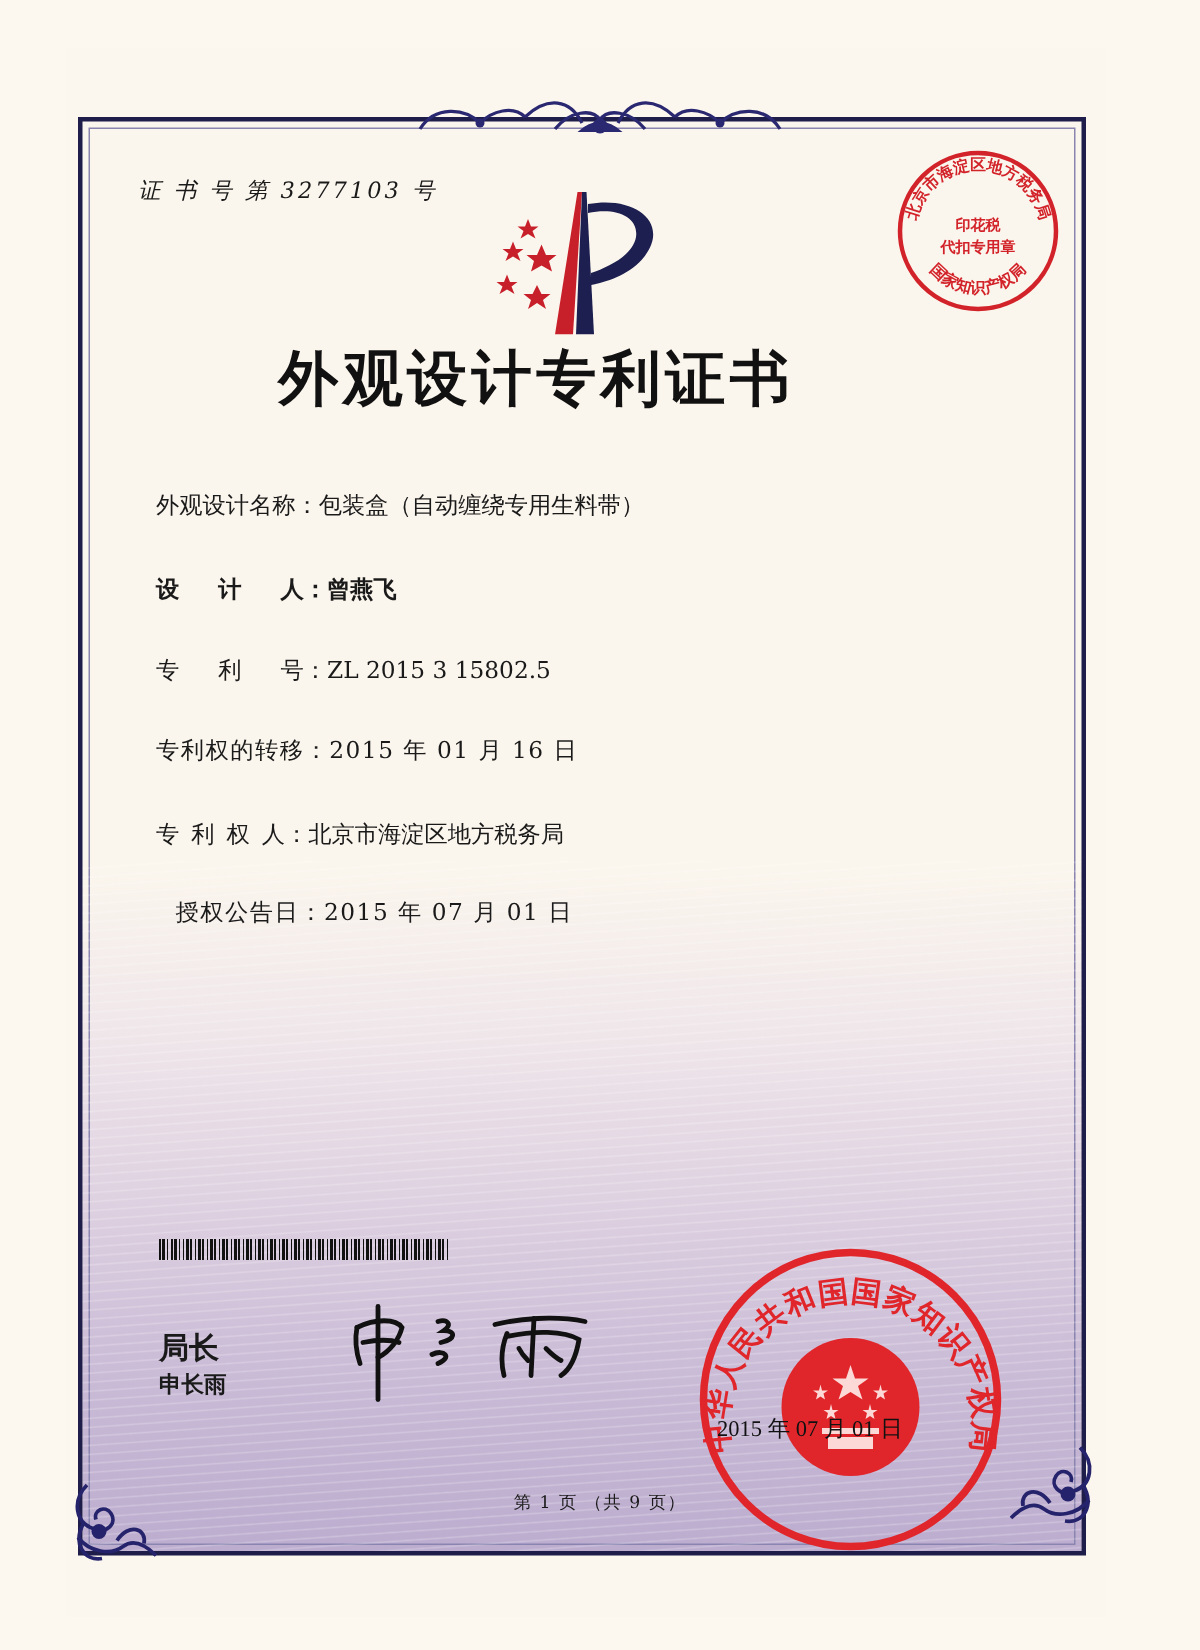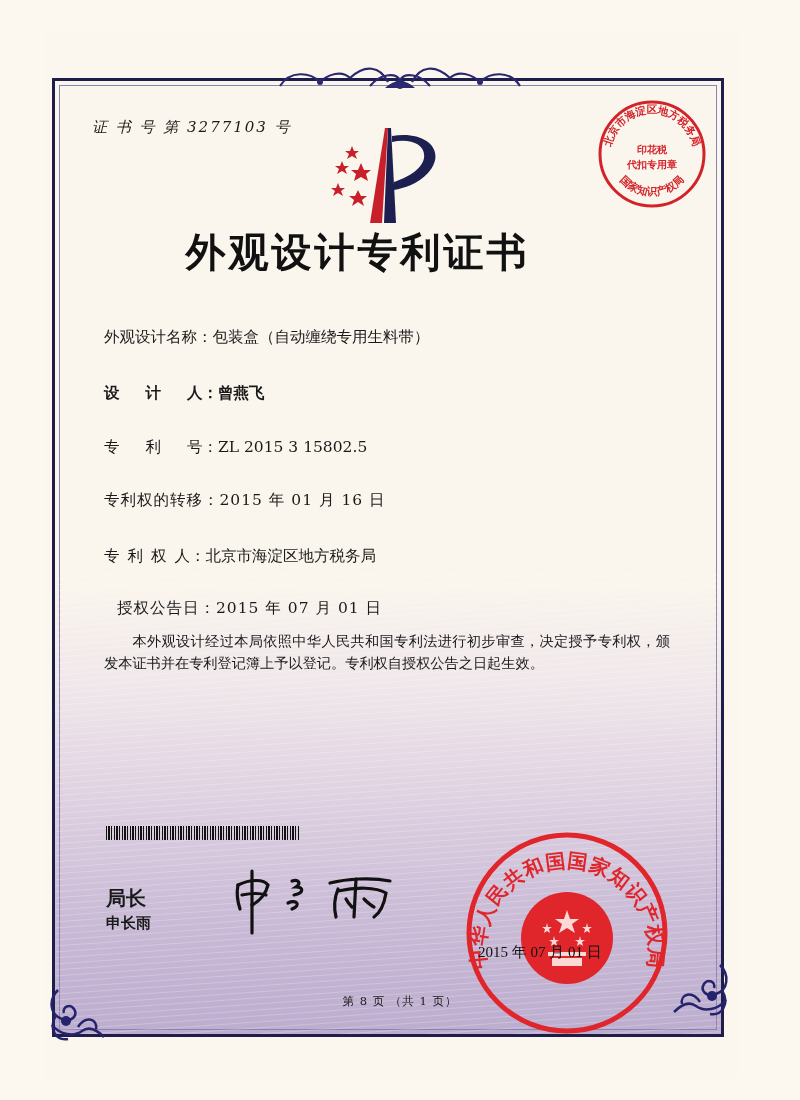--- a/index.html
+++ b/index.html
@@ -197,21 +197,20 @@
 
 <div class="field f5">
   <span class="lbl spaced-4"><span>专</span><span>利</span><span>权</span><span class="last">人</span></span><span>：</span><span>北京市海淀区地方税务局</span>
 </div>
 
 <div class="field f6 spaced-5">
   <span class="lbl">授权公告日：</span><span>2015 年 07 月 01 日</span>
 </div>
 
 <div class="body-text">
-  <p>本外观设计经过本局依照中华人民共和国专利法进行初步审查，决定授予专利权，颁发本证书并在专利登记簿上予以登记。专利权自授权公告之日起生效。</p>
 </div>
 
 <div class="barcode"></div>
 
 <div class="director-title">局长</div>
 <div class="director-name">申长雨</div>
 
 <svg class="signature" viewBox="0 0 170 70">
   <g fill="none" stroke="#111" stroke-width="3.2" stroke-linecap="round">
     <path d="M8 20 C6 30, 8 38, 10 44"></path>
@@ -243,13 +242,13 @@
     <polygon points="85,95 86,99 90,99 87,101 88,105 85,103 82,105 83,101 80,99 84,99"></polygon>
     <polygon points="125,95 126,99 130,99 127,101 128,105 125,103 122,105 123,101 120,99 124,99"></polygon>
     <polygon points="92,108 93,112 97,112 94,114 95,118 92,116 89,118 90,114 87,112 91,112"></polygon>
     <polygon points="118,108 119,112 123,112 120,114 121,118 118,116 115,118 116,114 113,112 117,112"></polygon>
     <rect x="86" y="124" width="38" height="4"></rect>
     <rect x="90" y="130" width="30" height="8"></rect>
   </g>
 </svg>
 <div class="seal-date">2015 年 07 月 01 日</div>
 
-<div class="page-no">第 8 页 （共 1 页）</div>
+<div class="page-no">第 1 页 （共 9 页）</div>
 
 </body></html>

